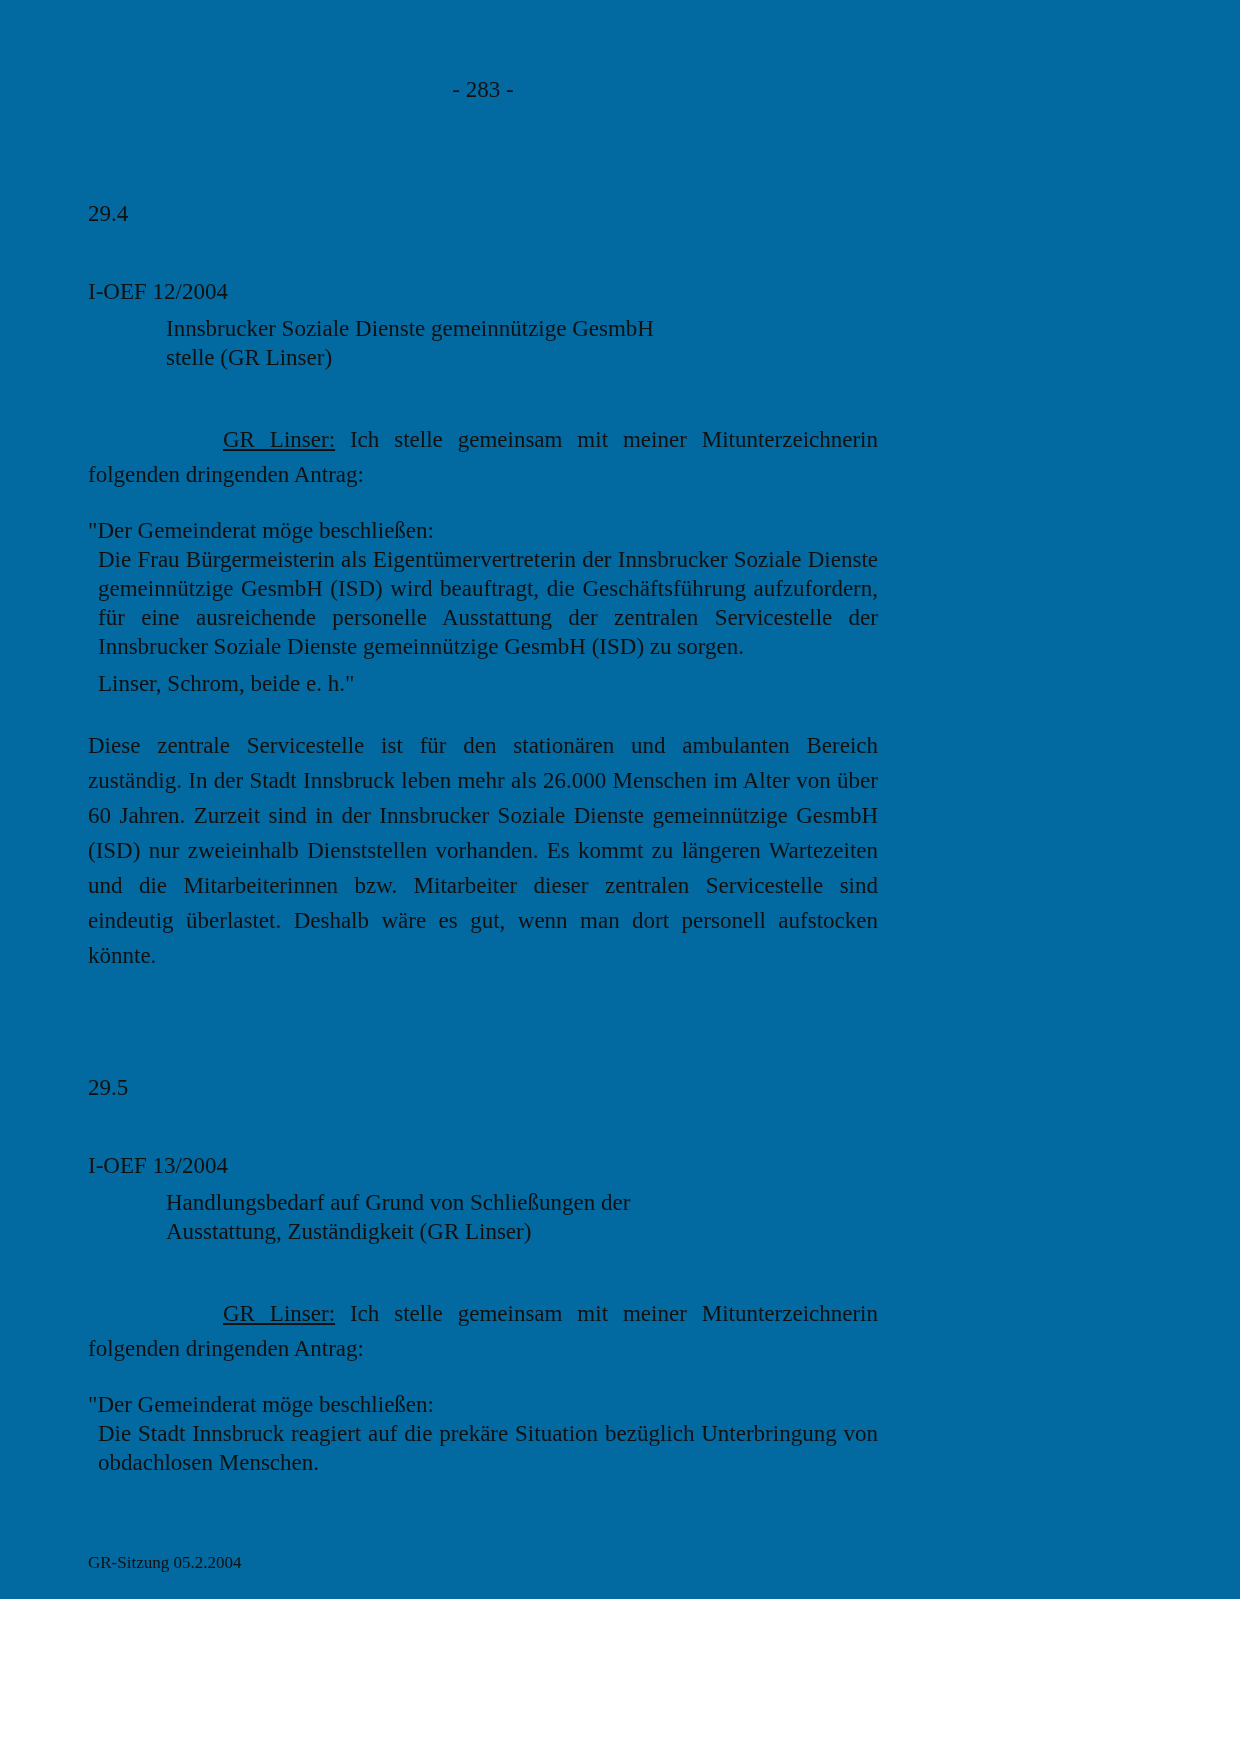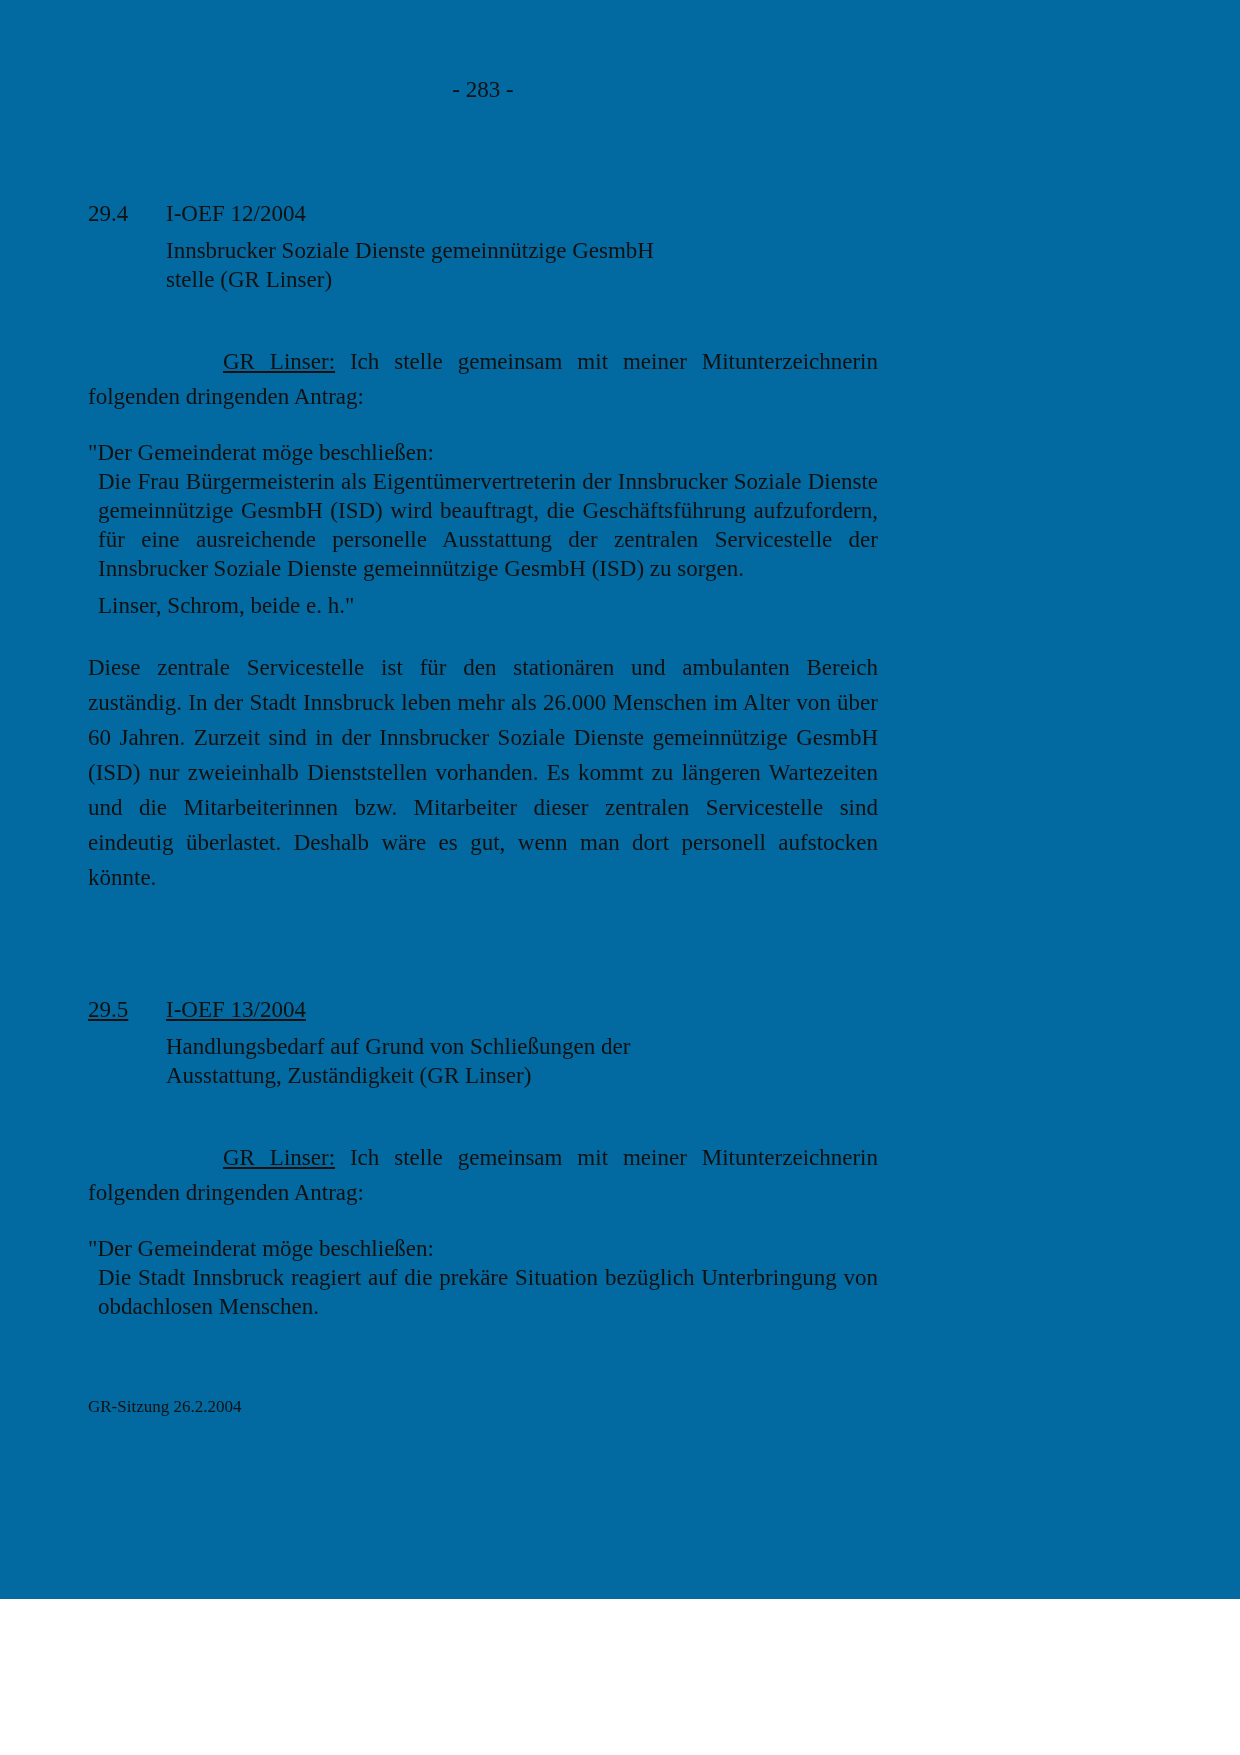--- a/index.html
+++ b/index.html
@@ -23,20 +23,21 @@
     width: 790px;
   }
   .page-number {
     text-align: center;
     line-height: 29px;
   }
   .section-heading {
     display: flex;
     margin-top: 95px;
     line-height: 29px;
+    flex-direction: column;
   }
   .section-number {
     width: 78px;
     flex: 0 0 78px;
   }
   .section-subtitle {
     margin-left: 78px;
     margin-top: 8px;
     line-height: 29px;
   }
@@ -69,21 +70,20 @@
     margin-left: 10px;
     line-height: 29px;
   }
   .commentary-para {
     margin-top: 30px;
     text-align: justify;
     line-height: 35px;
   }
   .section-29-5 .section-heading {
     margin-top: 100px;
-    text-decoration: underline;
   }
   .footer-note {
     margin-top: 75px;
     font-size: 17px;
     line-height: 22px;
   }
 </style>
 </head>
 <body>
 
@@ -115,16 +115,16 @@
       </div>
       <div class="section-subtitle">
         <div class="subtitle-line">Handlungsbedarf auf Grund von Schließungen der</div>
         <div class="subtitle-line">Ausstattung, Zuständigkeit (GR Linser)</div>
       </div>
       <p class="speaker-para"><span class="speaker-label">GR Linser:</span><span> Ich stelle gemeinsam mit meiner Mitunterzeichnerin folgenden dringenden Antrag:</span></p>
       <div class="quote-opener">"Der Gemeinderat möge beschließen:</div>
       <div class="motion-block">Die Stadt Innsbruck reagiert auf die prekäre Situation bezüglich Unterbringung von obdachlosen Menschen.</div>
     </div>
 
-    <div class="footer-note">GR-Sitzung 26.2.2004</div>
+    <div class="footer-note">GR-Sitzung 05.2.2004</div>
 
   </div>
 </div>
 
 </body></html>

